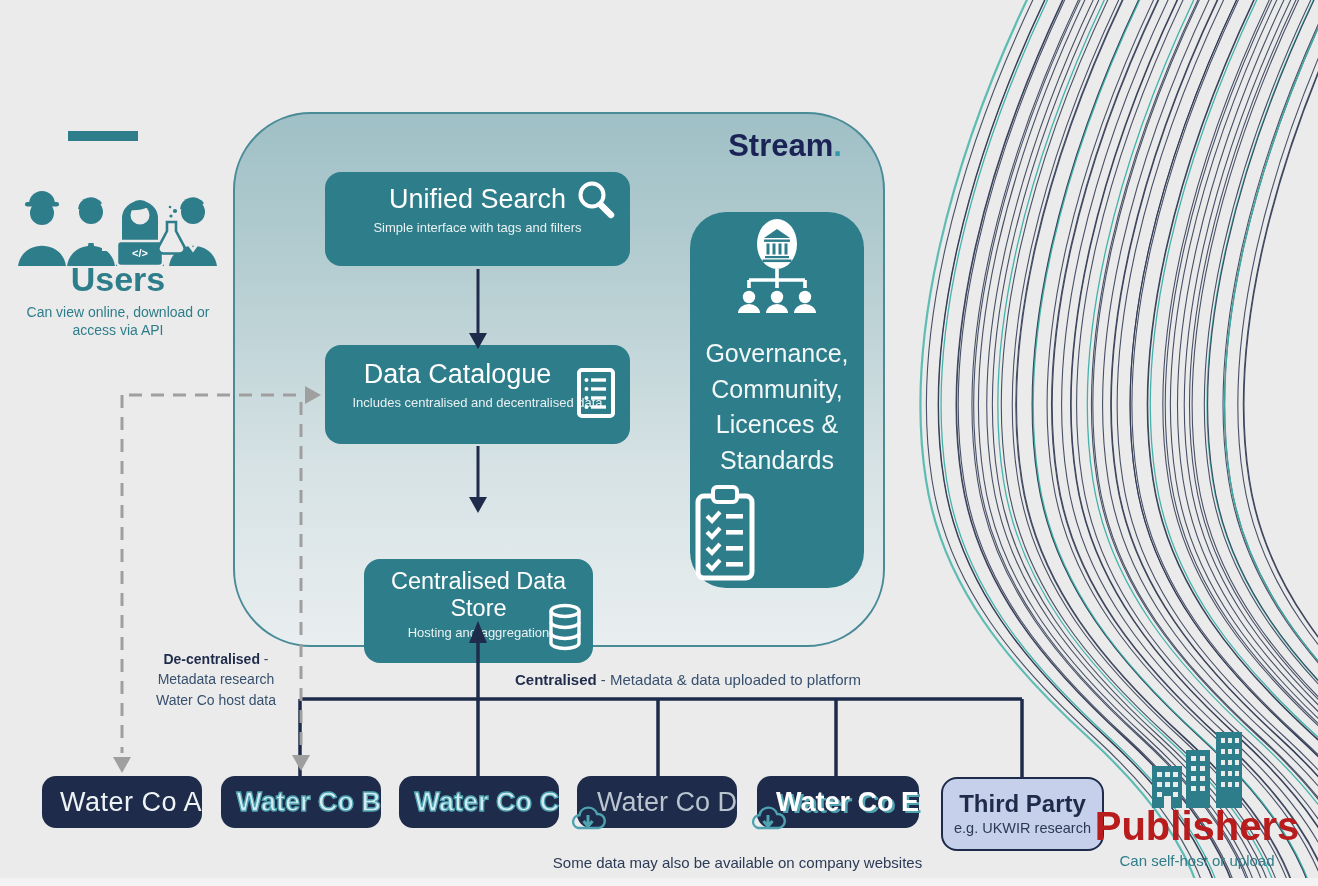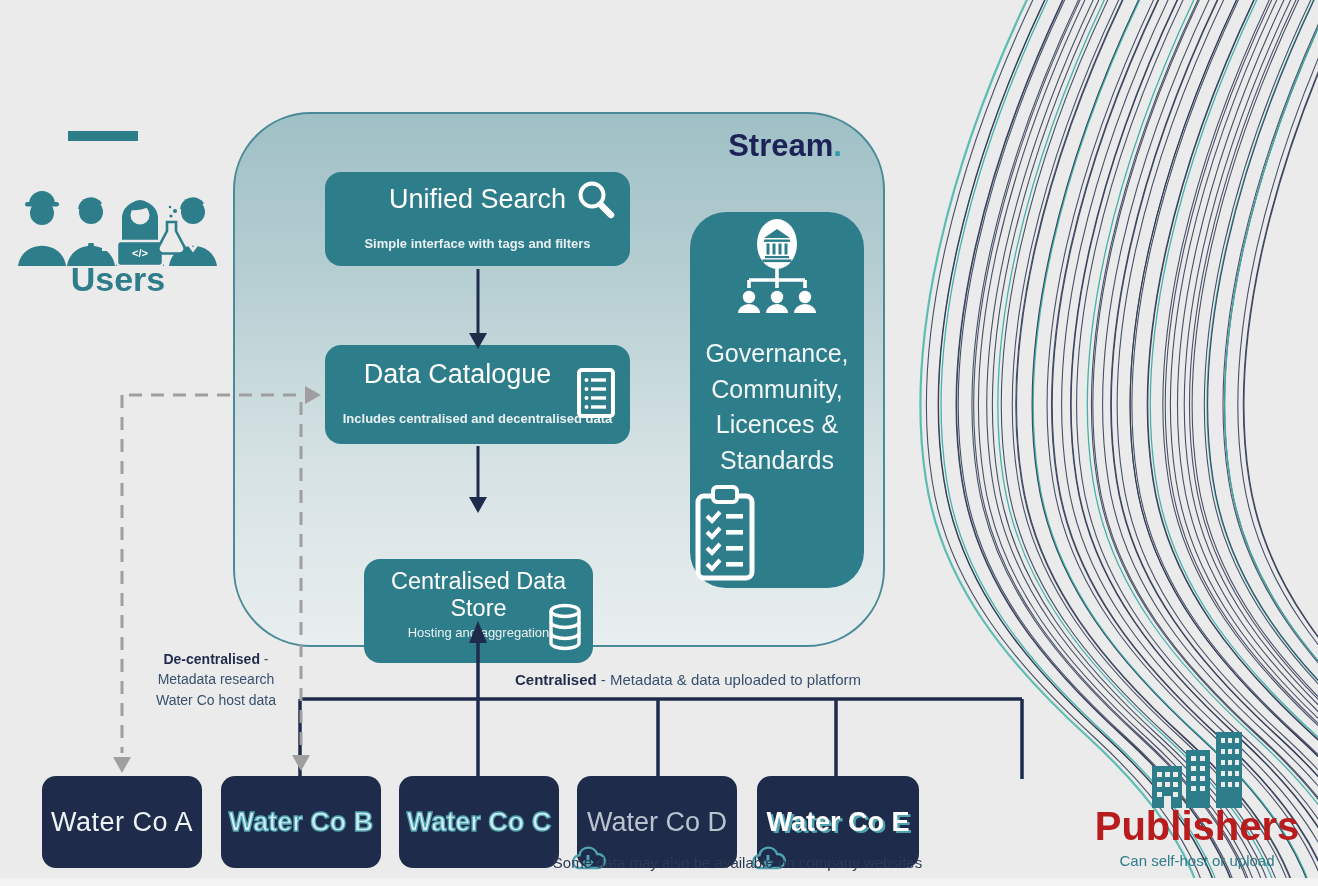--- a/index.html
+++ b/index.html
@@ -21,37 +21,37 @@
     background:linear-gradient(180deg,#9fc0c6 0%,#b4cdd1 28%,#d6e2e4 66%,#e9eef0 100%);
     border:2px solid #4a8b98;box-sizing:border-box;}
   .stream-logo{left:700px;top:128px;width:170px;text-align:center;font-size:31px;font-weight:bold;color:#1b2356;}
   .stream-dot{color:#2f9aaa;}
 
   .teal-box{background:#2e7d8a;color:#fff;text-align:center;box-sizing:border-box;border-radius:16px;}
   .box-search{left:325px;top:172px;width:305px;height:94px;padding-top:13px;}
   .box-cat{left:325px;top:345px;width:305px;height:99px;padding-top:15px;}
   .box-store{left:364px;top:515px;width:229px;height:104px;padding:9px 16px 0 16px;margin-top:44px;}
   .box-title{font-size:27px;font-weight:400;line-height:1.1;}
-  .box-sub{font-size:13px;color:#e9f1f2;margin-top:21px;font-weight:bold;}
+  .box-sub{font-size:13px;color:#e9f1f2;margin-top:5px;}
   .store-title{font-size:23.5px;line-height:1.14;}
   .store-sub{font-size:13px;color:#e9f1f2;margin-top:3px;}
   .cat-title{padding-right:40px;}
 
   .gov-box{left:690px;top:212px;width:174px;height:376px;border-radius:36px;background:#2e7d8a;text-align:center;}
   .gov-text{margin-top:8px;font-size:25px;line-height:1.42;color:#f2f7f8;width:166px;margin-left:auto;margin-right:auto;}
 
   
   .decat-label{left:143px;top:649px;width:146px;text-align:center;font-size:14px;line-height:1.45;color:#37506e;}
   .decat-label b{color:#1e2b4a;}
   .cent-label{left:515px;top:671px;font-size:15px;color:#37506e;white-space:nowrap;text-align:right;}
   .cent-label b{color:#1e2b4a;}
 
   
   .navy-box{background:#1e2b4a;border-radius:14px;display:flex;align-items:center;justify-content:center;box-sizing:border-box;}
-  .co{top:776px;width:160px;height:92px;}
+  .co{top:776px;width:160px;height:52px;justify-content:flex-end;}
   .co-label{font-size:27px;white-space:nowrap;}
   .co-plain{color:#eef3f5;font-weight:400;letter-spacing:.5px;}
   .co-teal{color:#d2ecf1;font-weight:bold;-webkit-text-stroke:1.3px #4fa3b1;text-shadow:0 0 1px #4fa3b1;}
   .co-faded{color:#b9c4cf;font-weight:400;}
   .co-white{color:#ffffff;font-weight:bold;text-shadow:2.5px 1.5px 0 #4fa3b1;}
   .third-party{left:941px;top:777px;width:163px;height:74px;background:#c6d0ea;border:2.5px solid #1e2b4a;
     border-radius:16px;display:flex;flex-direction:column;align-items:center;justify-content:center;box-sizing:border-box;}
   .tp-title{font-size:24px;font-weight:bold;color:#1e2b4a;line-height:1;}
   .tp-sub{font-size:14.5px;color:#2b3a55;margin-top:4px;}
   .co-note{left:460px;top:854px;width:555px;text-align:center;font-size:15px;color:#2b3a55;}
@@ -156,20 +156,21 @@
       <path d="M164 27 a13 12 0 0 1 24 -6 q-7 9 -24 6 z"></path>
       <path d="M153 84 C157 57 197 57 201 84 Z"></path>
       <path d="M169 57 l8 11 8 -11" fill="none" stroke="#ebebeb" stroke-width="3"></path>
       <path d="M151 40 h9 v9 l8 15 a5 5 0 0 1 -4.5 7.5 h-16 a5 5 0 0 1 -4.5 -7.5 l8 -15 z" fill="#ebebeb" stroke="#2e7d8a" stroke-width="2.6"></path>
       <circle cx="155" cy="34" r="1.6"></circle>
         <circle cx="159" cy="29" r="2.1"></circle>
         <circle cx="154" cy="25" r="1.3"></circle>
     </g>
   </svg>
   <div class="abs users-label">Users</div>
+  <div class="abs users-caption">Can view online, download or access via API</div>
 
   <svg class="abs" style="left:234px;top:192px" width="70" height="46" viewBox="0 0 70 46">
     <polygon points="2,11 38,11 38,1 66,22 38,43 38,33 2,33" fill="#2e7d8a"></polygon>
   </svg>
 
   <div class="abs platform"></div>
   <div class="abs stream-logo"><span>Stream</span><span class="stream-dot">.</span></div>
 
   <div class="abs teal-box box-search">
     <div class="box-title">Unified Search</div>
@@ -308,20 +309,24 @@
       <path d="M9 26 a6.5 6.5 0 0 1 1.5 -12.8 a9 9 0 0 1 17.5 -1.2 a6 6 0 0 1 1.5 14 z" fill="none" stroke="#4fa3b1" stroke-width="2.4"></path>
       <path d="M19 13 V23 M14.5 19 L19 24.5 L23.5 19" fill="none" stroke="#4fa3b1" stroke-width="3"></path>
     </svg>
   </div>
   <div class="abs navy-box co" style="left:757px;width:162px">
     <span class="co-label co-white">Water Co E</span>
     <svg class="abs" style="left:-8px;bottom:-6px" width="38" height="32" viewBox="0 0 38 32">
       <path d="M9 26 a6.5 6.5 0 0 1 1.5 -12.8 a9 9 0 0 1 17.5 -1.2 a6 6 0 0 1 1.5 14 z" fill="none" stroke="#4fa3b1" stroke-width="2.4"></path>
       <path d="M19 13 V23 M14.5 19 L19 24.5 L23.5 19" fill="none" stroke="#4fa3b1" stroke-width="3"></path>
     </svg>
+  </div>
+  <div class="abs third-party">
+    <div class="tp-title">Third Party</div>
+    <div class="tp-sub">e.g. UKWIR research</div>
   </div>
   <div class="abs co-note">Some data may also be available on company websites</div>
 
   <svg class="abs" style="left:1152px;top:730px" width="92" height="78" viewBox="0 0 92 78">
     <g fill="#2e7d8a">
       <rect x="0" y="36" width="30" height="42"></rect>
       <rect x="34" y="20" width="24" height="58"></rect>
       <rect x="64" y="2" width="26" height="76"></rect>
     </g>
     <g fill="#ebebeb">

